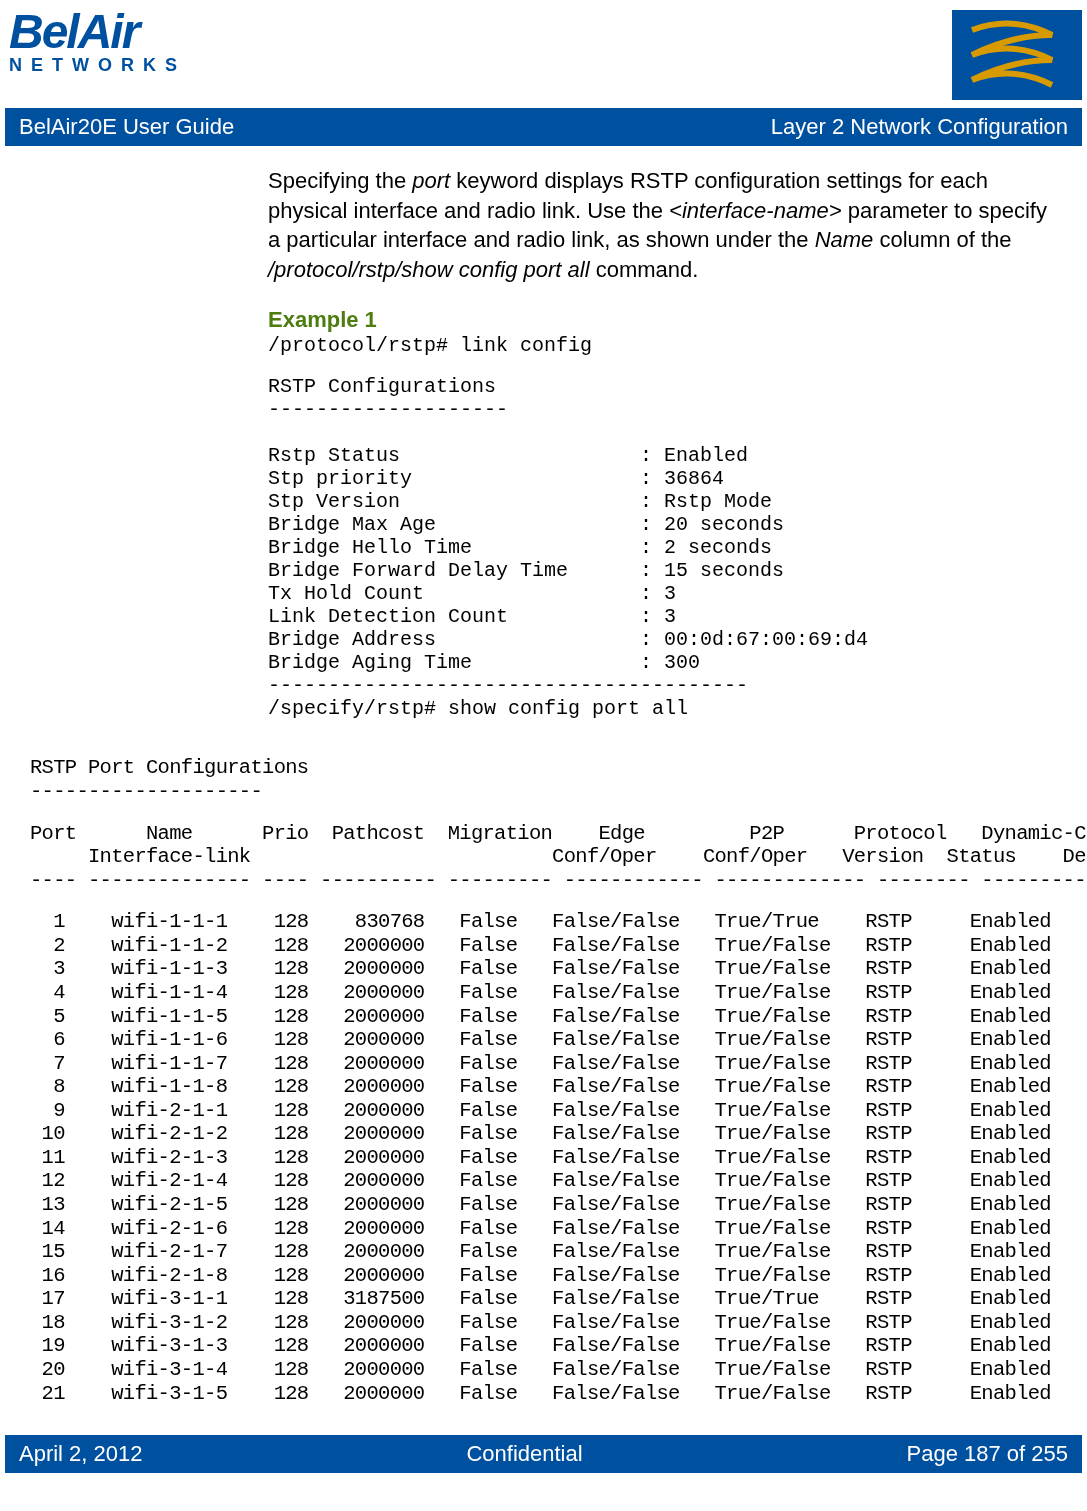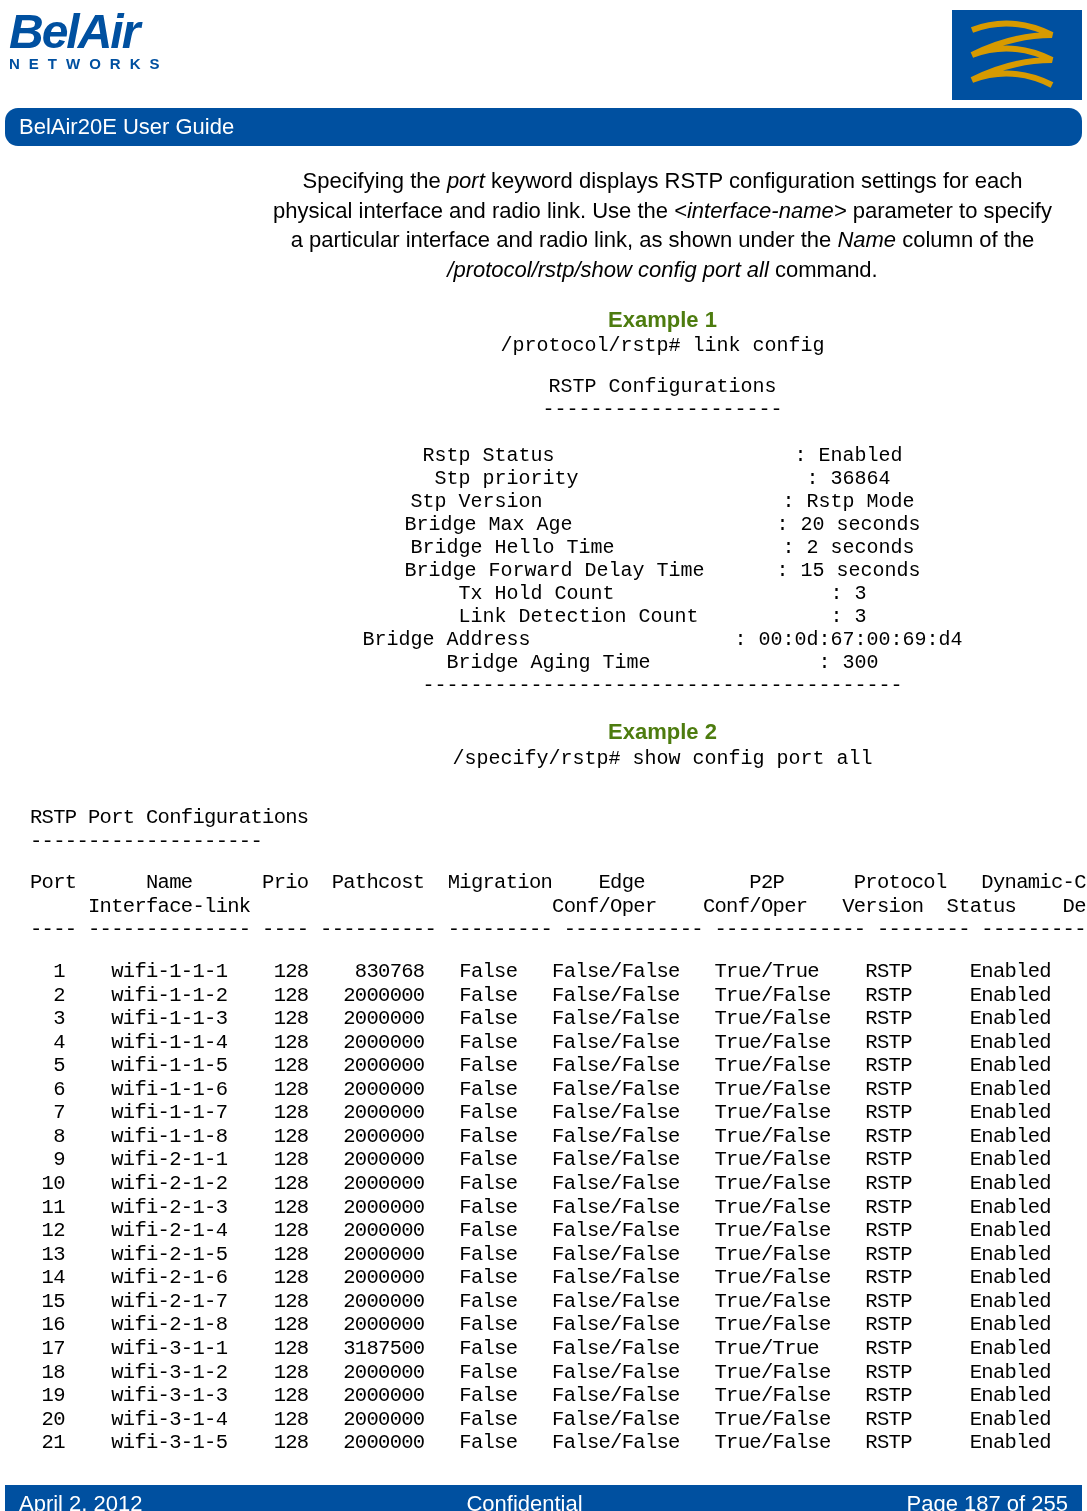--- a/index.html
+++ b/index.html
@@ -19,45 +19,43 @@
   .logo-left { padding-left: 2px; }
   .logo-text-main {
     font-size: 48px;
     font-weight: bold;
     font-style: italic;
     color: #0050a0;
     letter-spacing: -2px;
     line-height: 0.9;
   }
   .logo-text-sub {
-    font-size: 15px;
+    font-size: 18px;
     font-weight: bold;
     color: #0050a0;
     letter-spacing: 9px;
     margin-top: 2px;
   }
   .logo-right svg { display: block; }
   .title-bar {
     background: #0050a0;
     color: white;
     font-size: 22px;
     padding: 6px 14px;
     margin: 8px 5px 0 5px;
     display: flex;
     justify-content: space-between;
-    border-radius: 13px;
   }
   .content {
     padding: 20px 30px 0 30px;
   }
   .body-text {
     margin-left: 238px;
     font-size: 22px;
     line-height: 1.35;
-    text-align: center;
   }
   .ital { font-style: italic; }
   .example-heading {
     color: #4d7c0f;
     font-weight: bold;
     font-size: 22px;
     margin-top: 20px;
     margin-bottom: 0;
   }
   .mono {
@@ -95,20 +93,21 @@
   <div class="logo-right">
     <svg width="130" height="90" viewBox="0 0 130 90">
       <rect x="0" y="0" width="130" height="90" fill="#0050a0"></rect>
       <path d="M20,20 Q60,5 100,25 Q60,25 20,45 Q60,30 100,50 Q60,50 20,70 Q60,55 100,75" stroke="#d79a00" stroke-width="6" fill="none"></path>
     </svg>
   </div>
 </div>
 
 <div class="title-bar">
   <span>BelAir20E User Guide</span>
+  <span>Layer 2 Network Configuration</span>
 </div>
 
 <div class="content">
 
   <div class="body-text">
     <span>Specifying the </span><span class="ital">port</span><span> keyword displays RSTP configuration settings for each physical interface and radio link. Use the </span><span class="ital">&lt;interface-name&gt;</span><span> parameter to specify a particular interface and radio link, as shown under the </span><span class="ital">Name</span><span> column of the </span><span class="ital">/protocol/rstp/show config port all</span><span> command.</span>
   </div>
 
   <div class="body-text">
     <div class="example-heading">Example 1</div>
@@ -123,21 +122,20 @@
 Bridge Hello Time              : 2 seconds
 Bridge Forward Delay Time      : 15 seconds
 Tx Hold Count                  : 3
 Link Detection Count           : 3
 Bridge Address                 : 00:0d:67:00:69:d4
 Bridge Aging Time              : 300
 ----------------------------------------</div>
   </div>
 
   <div class="body-text">
-    <div class="example-heading">Example 2</div>
     <div class="mono">/specify/rstp# show config port all</div>
   </div>
 
   <div style="margin-top:36px">
     <div class="mono-wide">RSTP Port Configurations</div>
     <div class="mono-wide">--------------------</div>
     <div class="mono-wide" style="margin-top:18px">Port      Name      Prio  Pathcost  Migration    Edge         P2P      Protocol   Dynamic-Cost</div>
     <div class="mono-wide">     Interface-link                          Conf/Oper    Conf/Oper   Version  Status    Default</div>
     <div class="mono-wide">---- -------------- ---- ---------- --------- ------------ ------------- -------- -----------------</div>
     <div class="mono-wide" style="margin-top:18px" id="trows"><div>  1    wifi-1-1-1    128    830768   False   False/False   True/True    RSTP     Enabled    830769</div><div>  2    wifi-1-1-2    128   2000000   False   False/False   True/False   RSTP     Enabled    830769</div><div>  3    wifi-1-1-3    128   2000000   False   False/False   True/False   RSTP     Enabled    830769</div><div>  4    wifi-1-1-4    128   2000000   False   False/False   True/False   RSTP     Enabled    830769</div><div>  5    wifi-1-1-5    128   2000000   False   False/False   True/False   RSTP     Enabled    830769</div><div>  6    wifi-1-1-6    128   2000000   False   False/False   True/False   RSTP     Enabled    830769</div><div>  7    wifi-1-1-7    128   2000000   False   False/False   True/False   RSTP     Enabled    830769</div><div>  8    wifi-1-1-8    128   2000000   False   False/False   True/False   RSTP     Enabled    830769</div><div>  9    wifi-2-1-1    128   2000000   False   False/False   True/False   RSTP     Enabled   3000000</div><div> 10    wifi-2-1-2    128   2000000   False   False/False   True/False   RSTP     Enabled   3000000</div><div> 11    wifi-2-1-3    128   2000000   False   False/False   True/False   RSTP     Enabled   3000000</div><div> 12    wifi-2-1-4    128   2000000   False   False/False   True/False   RSTP     Enabled   3000000</div><div> 13    wifi-2-1-5    128   2000000   False   False/False   True/False   RSTP     Enabled   3000000</div><div> 14    wifi-2-1-6    128   2000000   False   False/False   True/False   RSTP     Enabled   3000000</div><div> 15    wifi-2-1-7    128   2000000   False   False/False   True/False   RSTP     Enabled   3000000</div><div> 16    wifi-2-1-8    128   2000000   False   False/False   True/False   RSTP     Enabled   3000000</div><div> 17    wifi-3-1-1    128   3187500   False   False/False   True/True    RSTP     Enabled   3000000</div><div> 18    wifi-3-1-2    128   2000000   False   False/False   True/False   RSTP     Enabled   3000000</div><div> 19    wifi-3-1-3    128   2000000   False   False/False   True/False   RSTP     Enabled   3000000</div><div> 20    wifi-3-1-4    128   2000000   False   False/False   True/False   RSTP     Enabled   3000000</div><div> 21    wifi-3-1-5    128   2000000   False   False/False   True/False   RSTP     Enabled   3000000</div></div>

